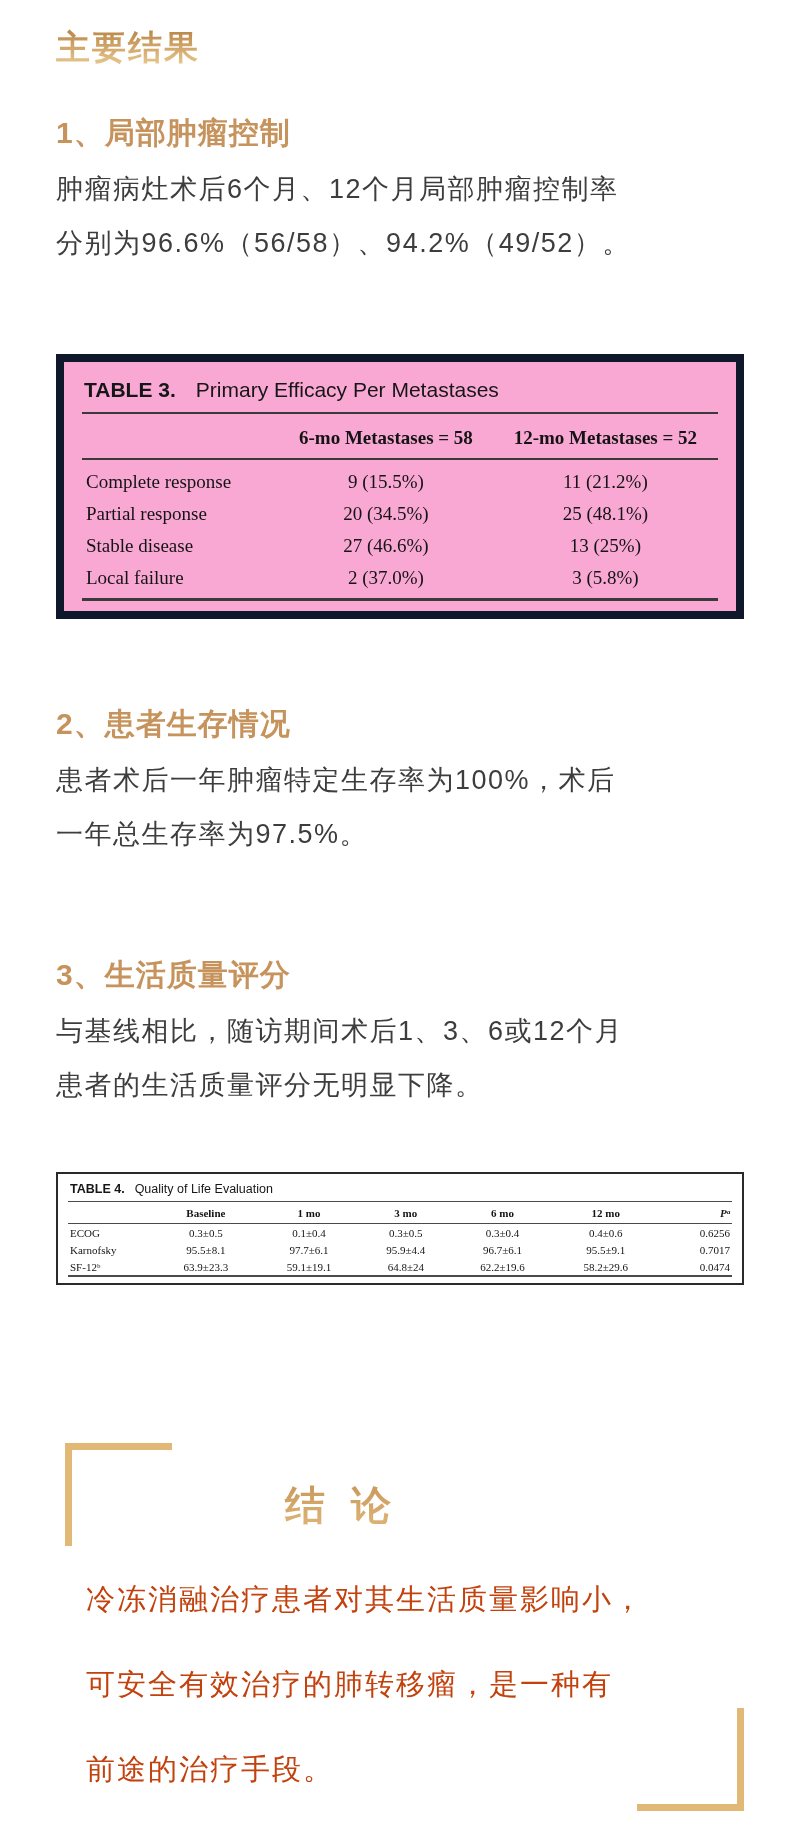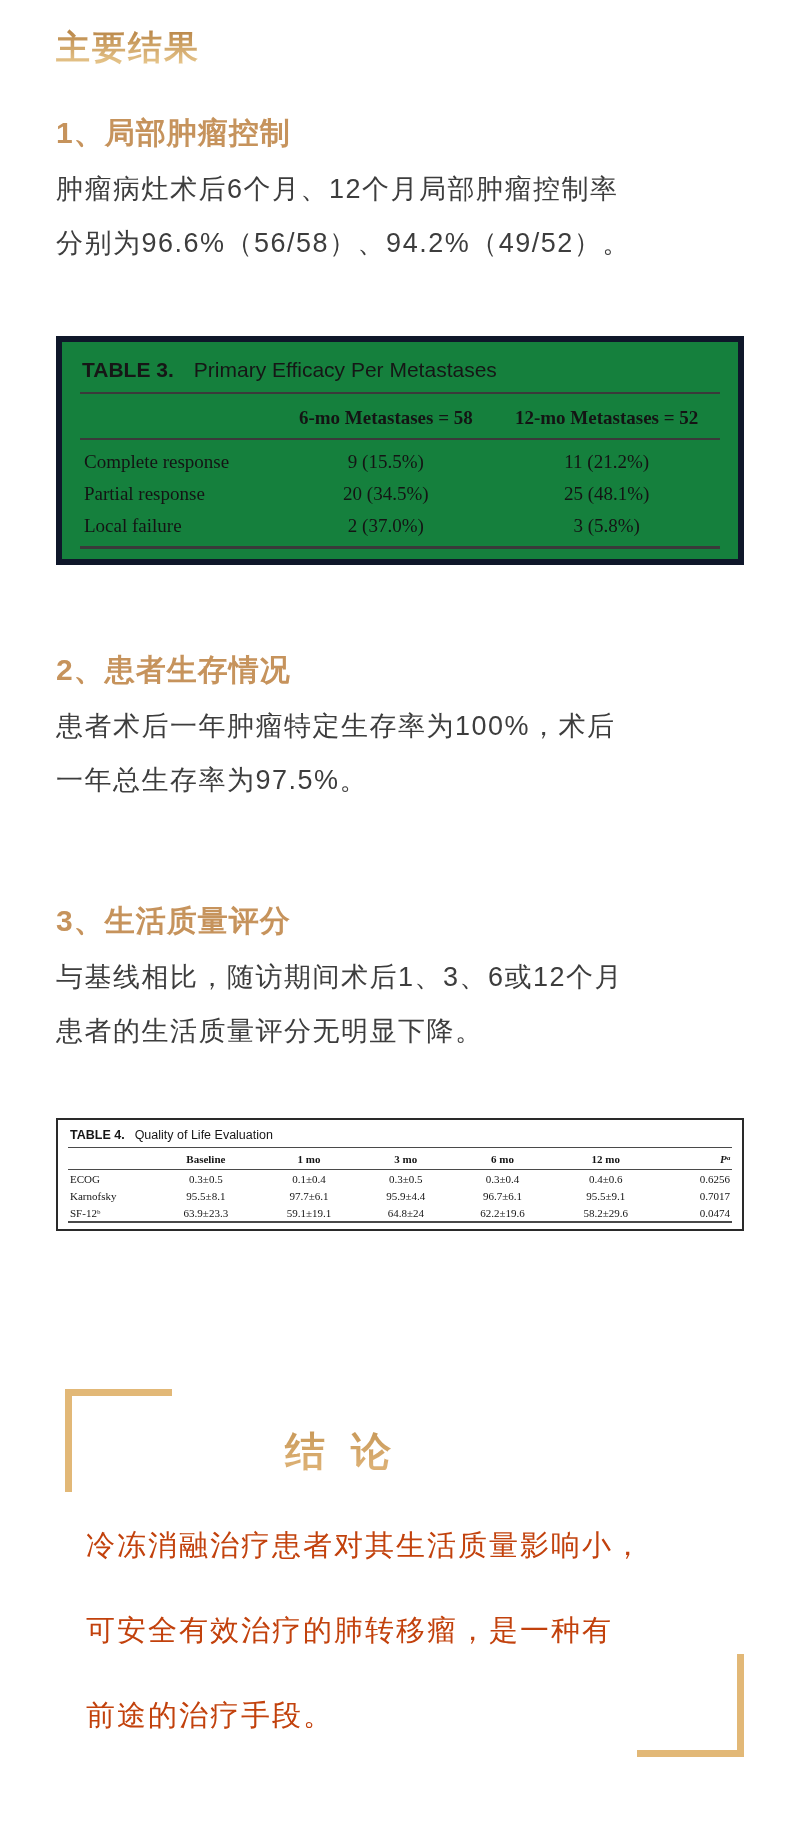--- a/index.html
+++ b/index.html
@@ -13,21 +13,21 @@
   }
   .page-title{font-size:34px;line-height:40px;margin:0;letter-spacing:2px;}
 
   
   .sec-h{font-size:30px;line-height:38px;font-weight:700;color:#C6935C;margin:46px 0 10px 0;letter-spacing:1px;}
   .sec-h.m2{margin-top:86px;}
   .sec-h.m3{margin-top:95px;}
   .body-line{font-size:27px;line-height:54px;color:#3d3d3d;letter-spacing:1.5px;font-weight:400;}
 
   
-  .t3{box-sizing:border-box;border:6px solid #0f172a;margin-top:66px;padding:12px 18px 10px 18px;background:#15803d;}
+  .t3{box-sizing:border-box;border:8px solid #0f172a;margin-top:84px;padding:12px 18px 10px 18px;background:#f9a8d4;}
   .t3-title{font-family:"Liberation Sans",sans-serif;color:#161616;font-size:21px;padding:4px 2px 10px 2px;border-bottom:2px solid #3a3a3a;}
   .t3-title .t-label{font-weight:800;margin-right:20px;}
   .t3-title .t-name{font-weight:500;}
   .t3 table{width:100%;border-collapse:collapse;font-family:"Liberation Serif","DejaVu Serif",serif;color:#141414;font-size:19px;border-bottom:3px solid #3a3a3a;}
   .t3 thead th{font-weight:700;text-align:center;padding:13px 0 9px 0;border-bottom:2px solid #3a3a3a;}
   .t3 thead th:first-child{width:31%;}
   .t3 tbody td{text-align:center;padding:5px 0;}
   .t3 tbody td:first-child{text-align:left;padding-left:4px;}
   .t3 tbody tr:first-child td{padding-top:11px;}
   .t3 tbody tr:last-child td{padding-bottom:9px;}
@@ -85,20 +85,25 @@
         <tbody>
             <tr>
               <td>Complete response</td>
               <td>9 (15.5%)</td>
               <td>11 (21.2%)</td>
             </tr>
             <tr>
               <td>Partial response</td>
               <td>20 (34.5%)</td>
               <td>25 (48.1%)</td>
+            </tr>
+            <tr>
+              <td>Stable disease</td>
+              <td>27 (46.6%)</td>
+              <td>13 (25%)</td>
             </tr>
             <tr>
               <td>Local failure</td>
               <td>2 (37.0%)</td>
               <td>3 (5.8%)</td>
             </tr>
           </tbody>
       </table>
     </div>
   </section>

